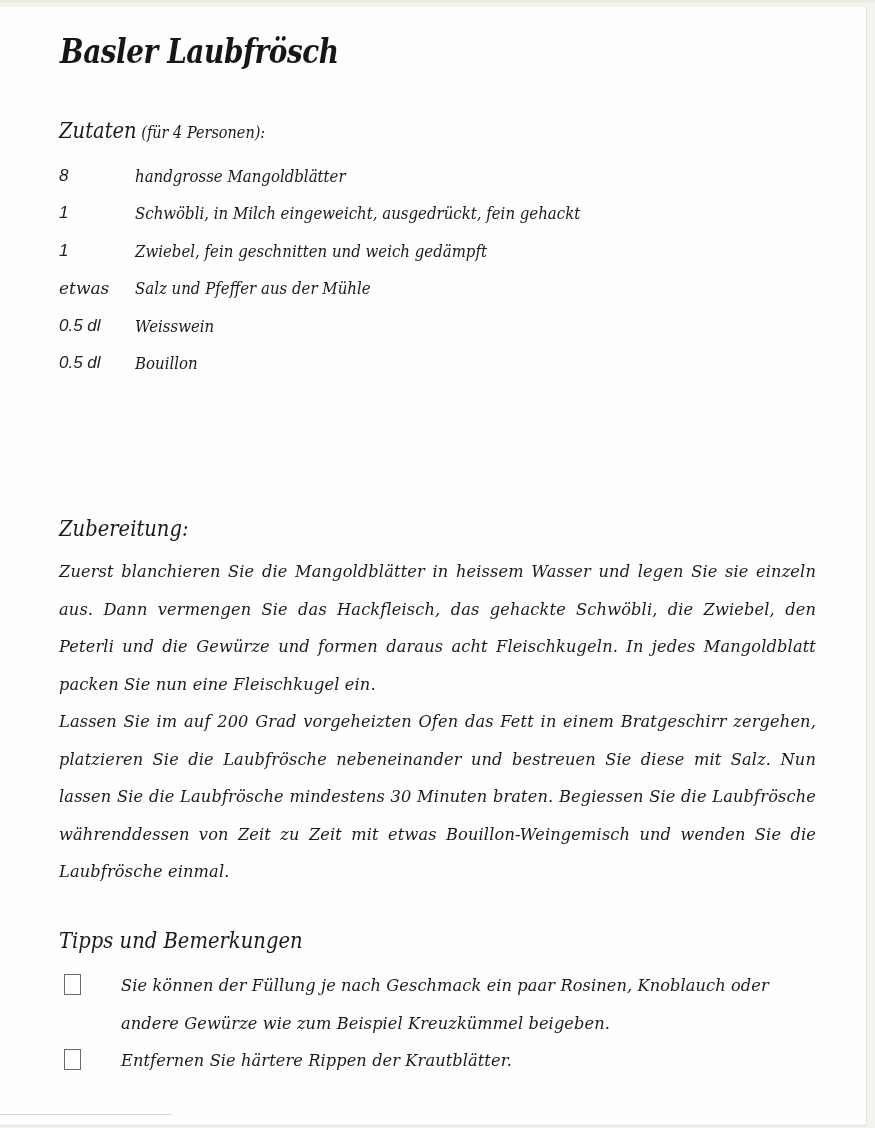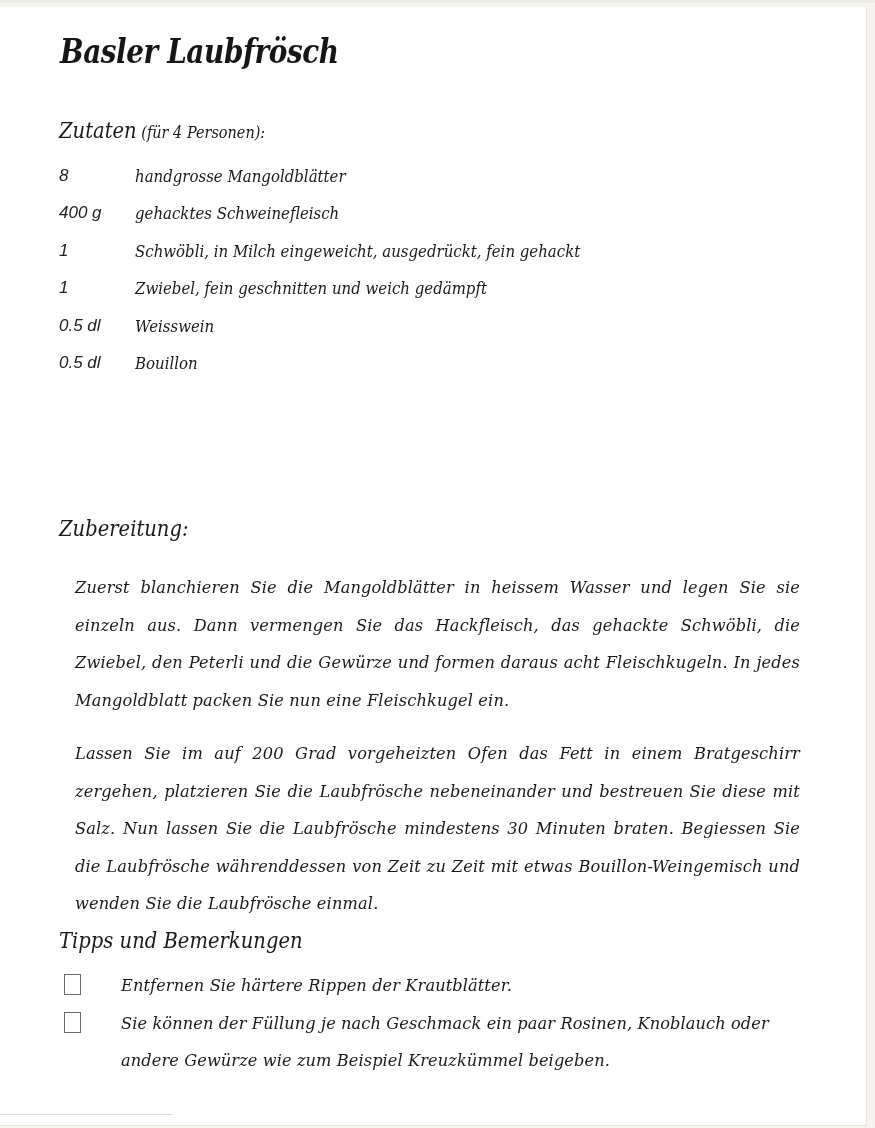--- a/index.html
+++ b/index.html
@@ -96,21 +96,21 @@
       position: absolute;
       left: 59px;
       top: 546px;
       width: 757px;
       font-size: 16.2px;
       line-height: 37.5px;
       text-align: justify;
       letter-spacing: 0.15px;
     }
     .prep p {
-      margin: 16px;
+      margin: 0;
     }
     .tips {
       position: absolute;
       left: 59px;
       top: 960px;
       width: 760px;
     }
     .tip-row {
       display: flex;
       align-items: flex-start;
@@ -144,30 +144,30 @@
   <h2 class="section-heading" style="top:110px;">
     <span>Zutaten</span><span class="sub"> (für 4 Personen):</span>
   </h2>
 
   <div class="ingredients">
     <div class="ing-row">
       <span class="ing-qty">8</span>
       <span class="ing-name">handgrosse Mangoldblätter</span>
     </div>
     <div class="ing-row">
-      <span class="ing-qty">400 g</span>
-      <span class="ing-name">gehacktes Schweinefleisch</span>
-    </div>
-    <div class="ing-row">
       <span class="ing-qty">1</span>
       <span class="ing-name">Schwöbli, in Milch eingeweicht, ausgedrückt, fein gehackt</span>
     </div>
     <div class="ing-row">
       <span class="ing-qty">1</span>
       <span class="ing-name">Zwiebel, fein geschnitten und weich gedämpft</span>
+    </div>
+    <div class="ing-row">
+      <span class="ing-qty gothic">etwas</span>
+      <span class="ing-name">Salz und Pfeffer aus der Mühle</span>
     </div>
     <div class="ing-row">
       <span class="ing-qty">0.5 dl</span>
       <span class="ing-name">Weisswein</span>
     </div>
     <div class="ing-row">
       <span class="ing-qty">0.5 dl</span>
       <span class="ing-name">Bouillon</span>
     </div>
   </div>
@@ -177,23 +177,23 @@
   <div class="prep">
     <p>Zuerst blanchieren Sie die Mangoldblätter in heissem Wasser und legen Sie sie einzeln aus. Dann vermengen Sie das Hackfleisch, das gehackte Schwöbli, die Zwiebel, den Peterli und die Gewürze und formen daraus acht Fleischkugeln. In jedes Mangoldblatt packen Sie nun eine Fleischkugel ein.</p>
     <p>Lassen Sie im auf 200 Grad vorgeheizten Ofen das Fett in einem Bratgeschirr zergehen, platzieren Sie die Laubfrösche nebeneinander und bestreuen Sie diese mit Salz. Nun lassen Sie die Laubfrösche mindestens 30 Minuten braten. Begiessen Sie die Laubfrösche währenddessen von Zeit zu Zeit mit etwas Bouillon-Weingemisch und wenden Sie die Laubfrösche einmal.</p>
   </div>
 
   <h2 class="section-heading" style="top:920px;">Tipps und Bemerkungen</h2>
 
   <div class="tips">
     <div class="tip-row">
       <span class="tip-check"></span>
-      <span class="tip-text">Entfernen Sie härtere Rippen der Krautblätter.</span>
+      <span class="tip-text">Sie können der Füllung je nach Geschmack ein paar Rosinen, Knoblauch oder andere Gewürze wie zum Beispiel Kreuzkümmel beigeben.</span>
     </div>
     <div class="tip-row">
       <span class="tip-check"></span>
-      <span class="tip-text">Sie können der Füllung je nach Geschmack ein paar Rosinen, Knoblauch oder andere Gewürze wie zum Beispiel Kreuzkümmel beigeben.</span>
+      <span class="tip-text">Entfernen Sie härtere Rippen der Krautblätter.</span>
     </div>
   </div>
 
 </div>
 
 <div class="bottom-rule"></div>
 
 </body></html>

